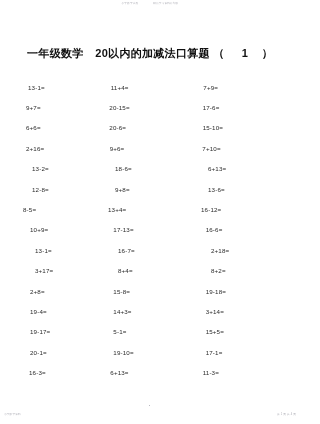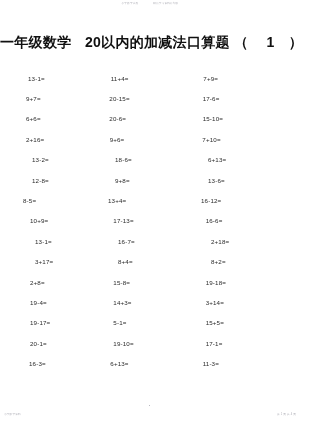--- a/index.html
+++ b/index.html
@@ -42,23 +42,23 @@
     position: absolute;
     top: 14px;
     left: 0;
     width: 300px;
     height: 396px;
     background: #fff;
   }
 
   
   .title {
-    margin-top: 20px;
+    margin-top: 32px;
     text-align: center;
-    font-size: 14px;
+    font-size: 11px;
     font-weight: 700;
     color: #101010;
     letter-spacing: .3px;
     white-space: nowrap;
   }
   .title .t-main   { }
   .title .t-gap    { display: inline-block; width: 5px; }
   .title .t-paren  { }
   .title .t-num    { display: inline-block; padding: 0 10px 0 14px; }
 

